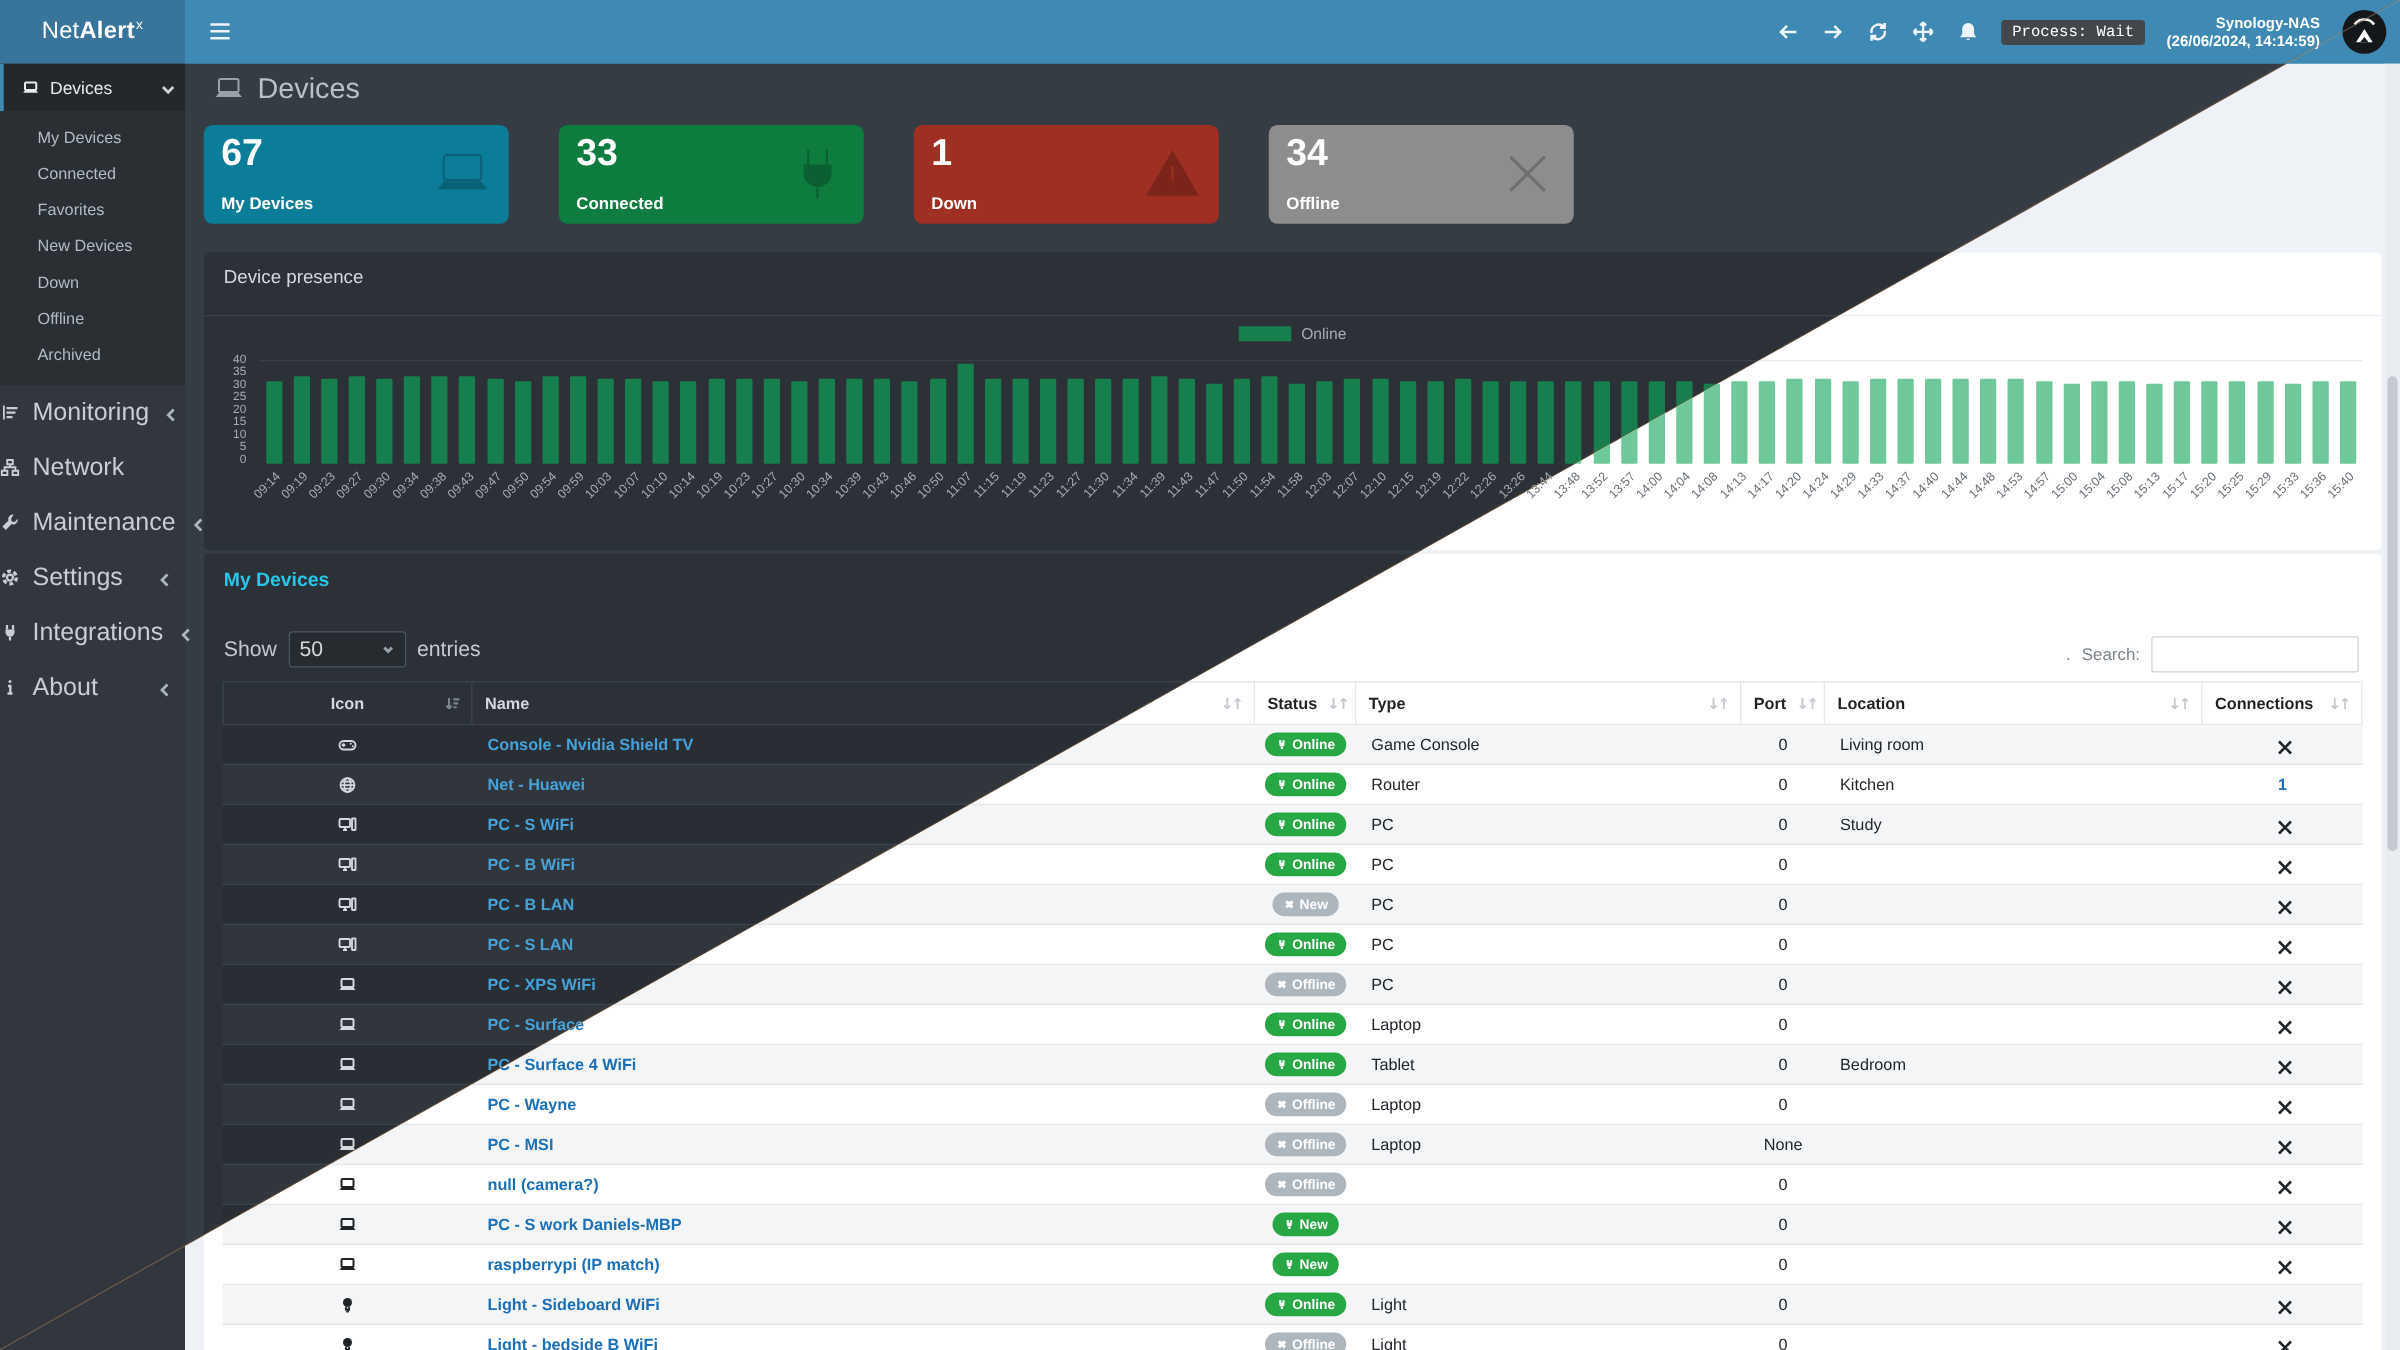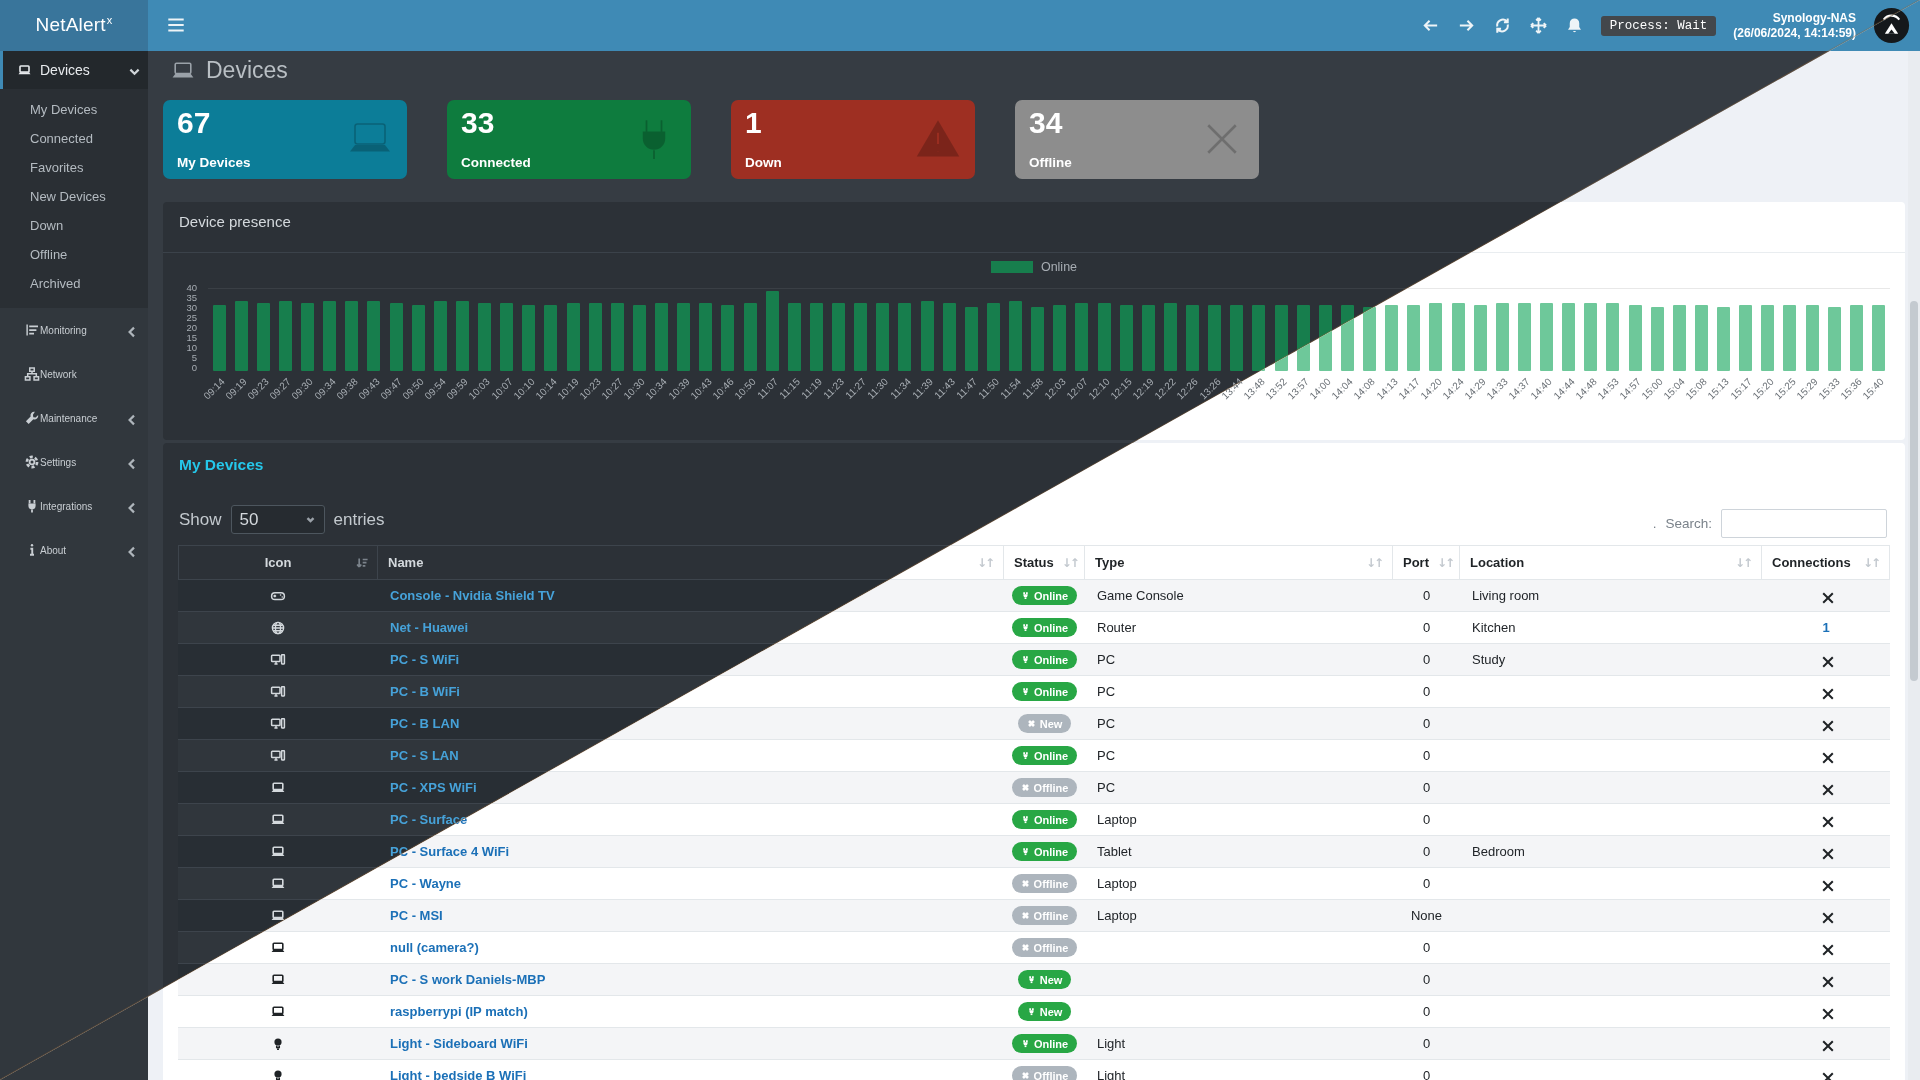--- a/index.html
+++ b/index.html
@@ -24,40 +24,40 @@
     --scroll-track:#e9ecf0; --scroll-thumb:#c4cad0; --sort:#c3c9cf; --title-cyan:#17b8d8;
   }
 
   svg.ic{display:block;}
   .ic path,.ic rect,.ic circle,.ic ellipse{vector-effect:non-scaling-stroke;}
 
   
   .navbar{position:absolute;top:0;left:0;right:0;height:51px;background:#3f8ab5;z-index:3;}
   .logo{position:absolute;left:0;top:0;width:148px;height:51px;background:#39759b;color:#fff;
     display:flex;align-items:center;justify-content:center;font-size:19px;letter-spacing:.2px;}
-  .logo b{font-weight:normal;}
+  .logo b{font-weight:bold;}
   .logo sup{font-size:11px;margin-left:1px;transform:translateY(-2px);}
   .burger{position:absolute;left:165px;top:14px;width:22px;height:22px;color:#eef4f7;cursor:pointer;}
   .nav-right{position:absolute;right:10px;top:0;height:51px;display:flex;align-items:center;gap:17px;color:#eef4f7;}
   .nav-ic{width:19px;height:19px;color:#eef4f7;}
   .proc-badge{background:#43474b;color:#fff;font-family:"Liberation Mono","DejaVu Sans Mono",monospace;
     font-size:12.5px;padding:3px 9px;border-radius:3px;}
   .host-block{text-align:right;color:#fff;font-size:12px;line-height:15px;font-weight:bold;}
   .avatar{width:37px;height:37px;}
 
   
   .sidebar{position:absolute;top:51px;left:0;width:148px;bottom:0;background:#31373d;z-index:3;}
   .side-devices{height:38px;background:#23282c;border-left:3px solid #3f8ab5;display:flex;align-items:center;
     padding:0 8px 0 14px;color:#e8ebee;font-size:14px;gap:8px;cursor:pointer;}
   .side-devices .ic{width:15px;height:15px;}
   .side-devices .chev{margin-left:auto;width:13px;height:13px;color:#cfd4d8;}
   .submenu{background:#2a2f34;padding:6px 0 10px;}
   .sub-item{height:29px;line-height:29px;padding-left:30px;color:#b4bbc1;font-size:13px;cursor:pointer;}
-  .side-section{height:44px;display:flex;align-items:center;padding:0 12px 0 24px;
-    color:#c9ced3;font-size:10px;cursor:pointer;}
+  .side-section{height:44px;display:flex;align-items:center;gap:10px;padding:0 12px 0 0;
+    color:#c9ced3;font-size:20px;cursor:pointer;}
   .side-section .ic{width:16px;height:16px;}
   .side-section .chev{margin-left:auto;width:12px;height:12px;color:#aeb5bb;}
 
   
   .page-title{position:absolute;left:170px;top:57px;display:flex;align-items:center;gap:10px;
     color:#b9bfc4;font-size:23px;}
   .theme-light .page-title{color:#4b5157;}
   .page-title .ic{width:26px;height:26px;color:#9aa1a8;}
 
   .cards{position:absolute;left:163px;top:100px;display:flex;gap:40px;}

